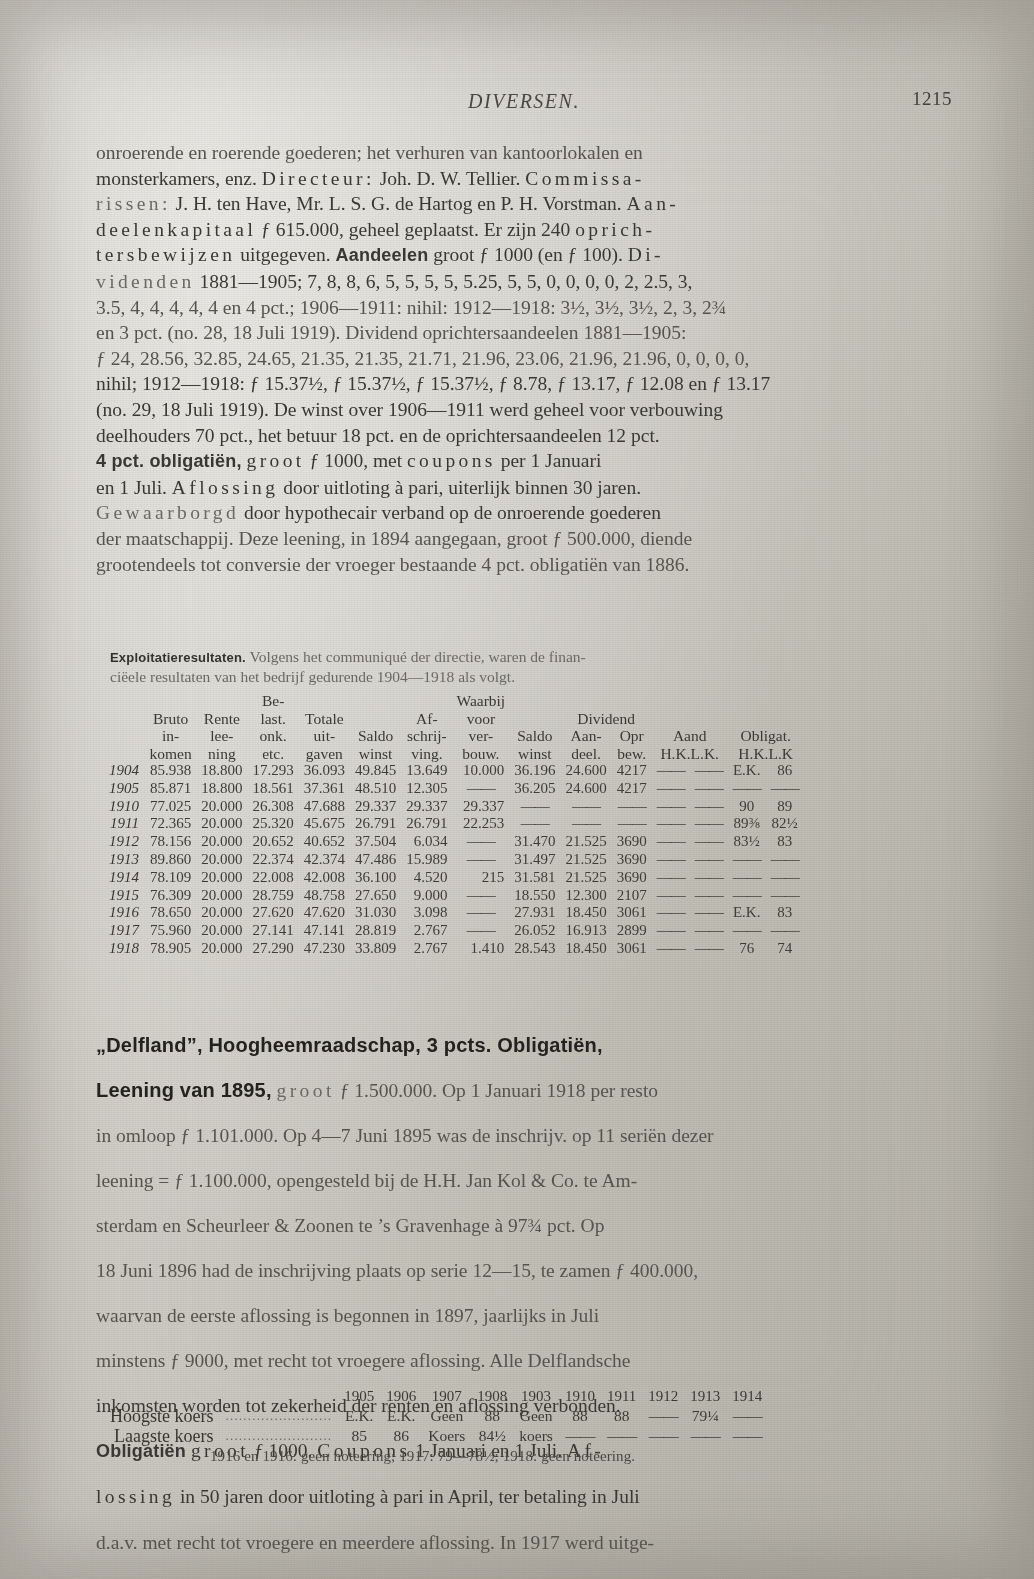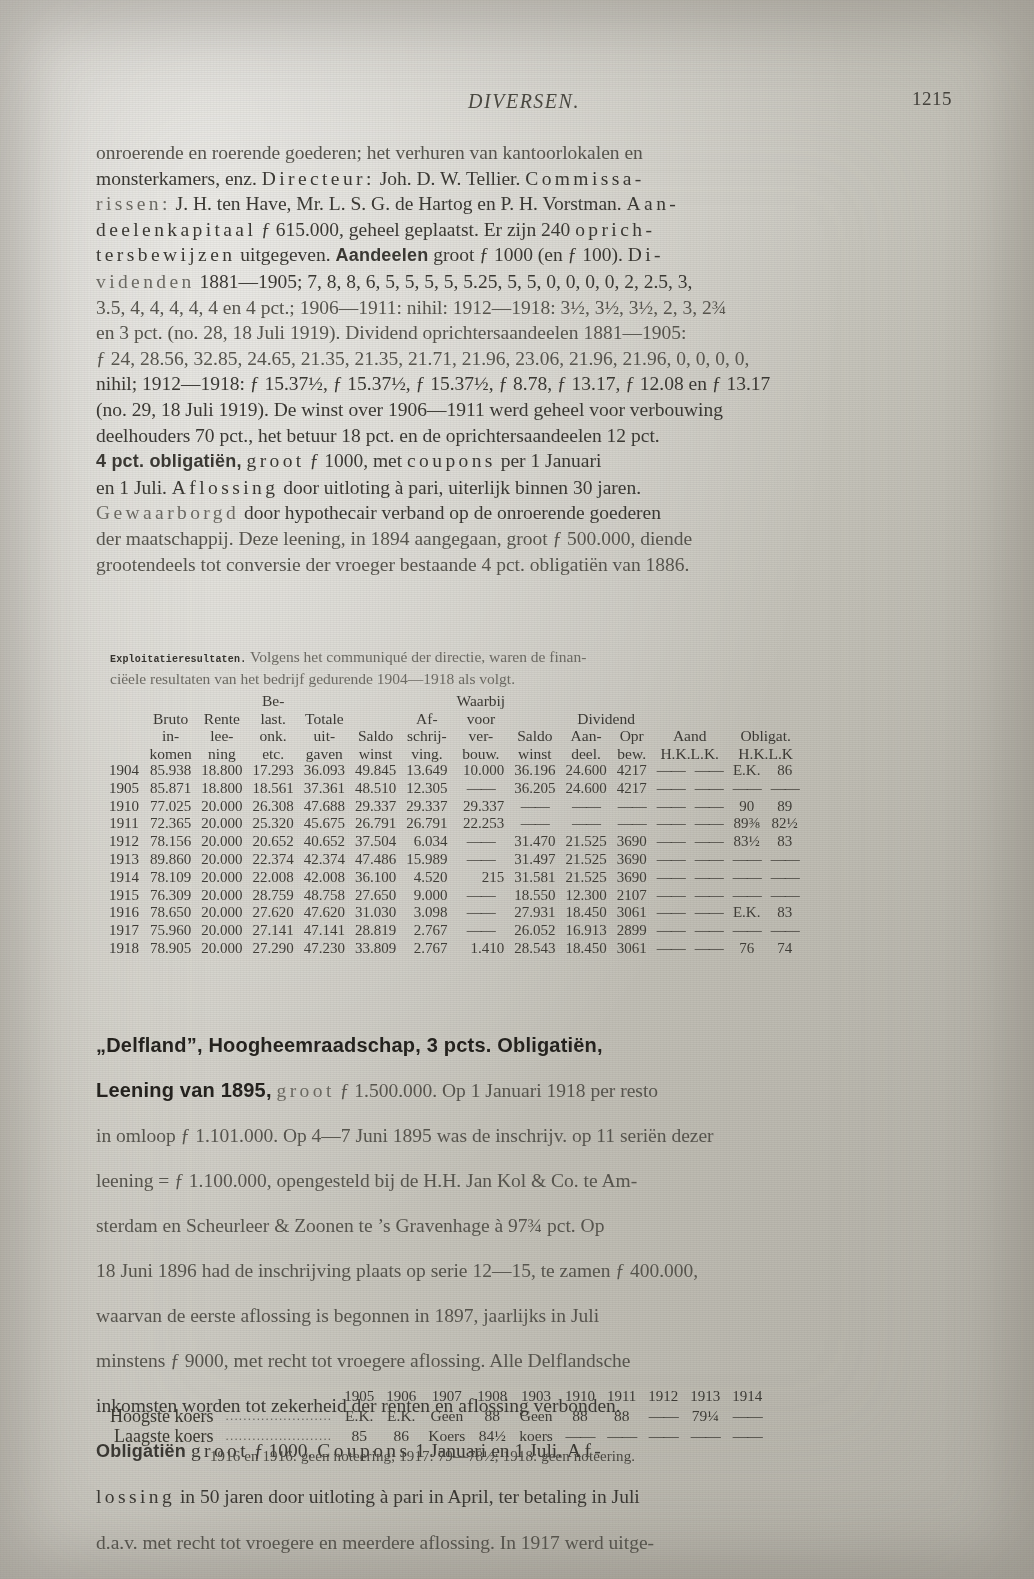--- a/index.html
+++ b/index.html
@@ -58,35 +58,35 @@
   .body p{margin:0;}
   .sp{letter-spacing:3.4px;}       
   .bold{font-weight:bold;font-family:"Liberation Sans",sans-serif;font-size:18px;letter-spacing:.2px;}
 
   
   .exploit{
     position:absolute;left:110px;top:648px;width:846px;
     font-size:15.5px;line-height:18.5px;color:#514f48;text-align:justify;
   }
   .exploit .lead{
-    font-family:Liberation Mono, monospace;font-weight:bold;font-size:10px;
+    font-family:Liberation Sans, sans-serif;font-weight:bold;font-size:13px;
     color:#35332e;letter-spacing:.2px;
   }
 
   
   .ftable{
     position:absolute;left:104px;top:692px;
     font-size:15px;color:#3d3b35;
     font-family:"Liberation Serif",serif;
   }
   .ftable table{border-collapse:collapse;}
   .ftable td,.ftable th{padding:0;font-weight:normal;white-space:nowrap;}
   .hrow td{font-size:15.5px;text-align:center;line-height:17.5px;color:#3b3934;padding:0 4px;}
   .drow td{font-size:15px;text-align:right;line-height:17.8px;padding:0 5px;color:#3f3d37;}
-  .drow td.yr{text-align:center;padding-right:6px;color:#3b3934;}
+  .drow td.yr{text-align:right;padding-right:6px;color:#3b3934;font-style:italic;}
   .dash{letter-spacing:-1px;}
   .cen{text-align:center !important;}
 
   
   .delf{
     position:absolute;left:96px;top:1013px;width:856px;
     font-size:19.5px;line-height:25.6px;text-align:justify;color:#3a3833;
   }
   .delf .head{
     font-family:"Liberation Sans",sans-serif;font-weight:bold;font-size:20px;

